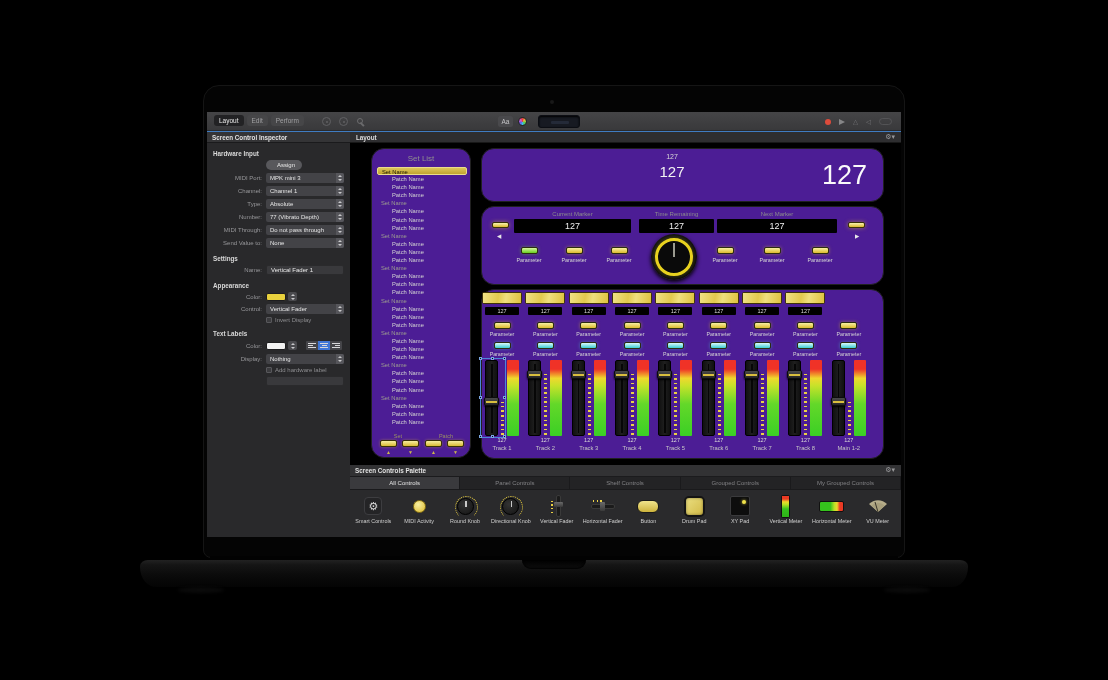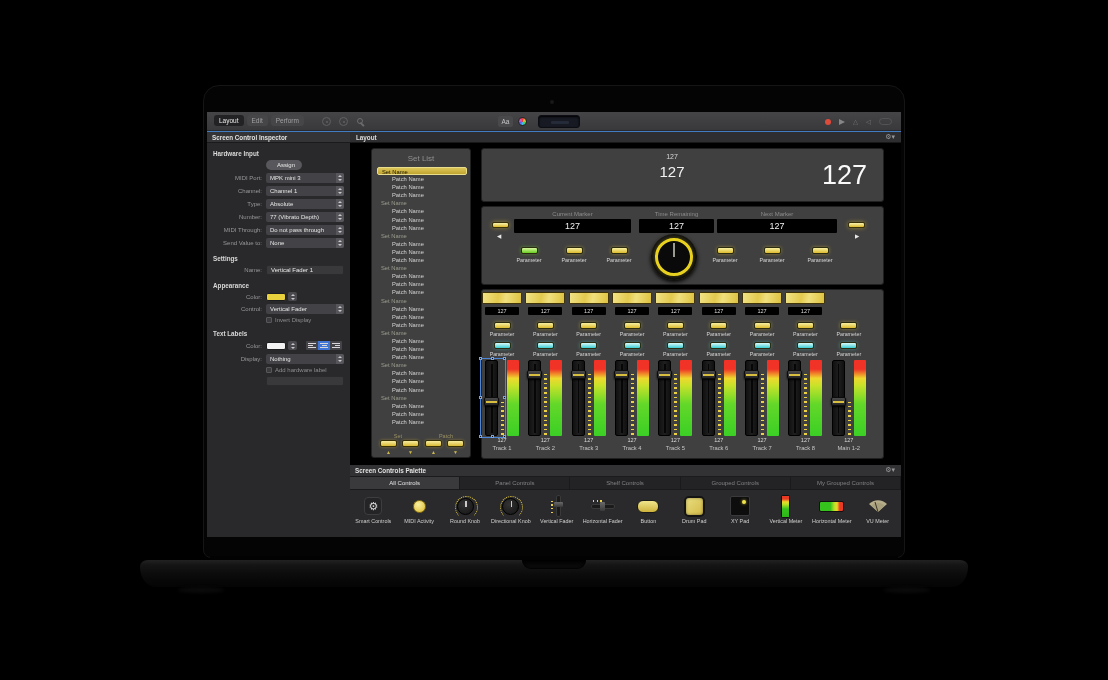--- a/index.html
+++ b/index.html
@@ -76,21 +76,21 @@
   .seg-bar{height:1px;background:#d8d8da;}
   .seg-cell.l .b2{width:5px;} .seg-cell.c .b2{width:5px;margin:0 auto;} .seg-cell.r .b2{width:5px;margin-left:auto;}
 
   
   .workspace{position:absolute;left:143px;top:20px;width:551px;height:333px;background:#000;}
   .ws-header{position:absolute;left:0;top:0;width:551px;height:11px;background:#2e2e30;border-bottom:1px solid #181818;
              display:flex;align-items:center;}
   .ws-title{font-size:6.3px;font-weight:bold;color:#dedede;padding-left:6px;}
   .gear-btn{position:absolute;right:6px;top:1px;font-size:7px;color:#98989a;}
 
-  .panel{position:absolute;background:#404040;border:1px solid #202020;border-radius:3px;}
+  .panel{position:absolute;background:#4c1d95;border:1px solid #202020;border-radius:13px;}
 
   
   .setlist{left:21px;top:16px;width:100px;height:310px;}
   .sl-title{font-size:8px;color:#8f8f8f;text-align:center;margin-top:5px;}
   .sl-rows{position:absolute;left:0;top:18px;width:100px;}
   .sl-row{height:8.1px;line-height:8.1px;font-size:5.8px;color:#9c9c90;padding-left:9px;}
   .sl-row.patch{padding-left:20px;color:#d2d2d2;}
   .sl-row.sel{background:linear-gradient(#dcc659,#c0a430);border:1px solid #e9dd8b;border-radius:2px;
               color:#201a04;margin:0 5px;padding-left:4px;width:90px;}
   .sl-footer-label{position:absolute;font-size:5.5px;color:#9a9162;top:284px;}

